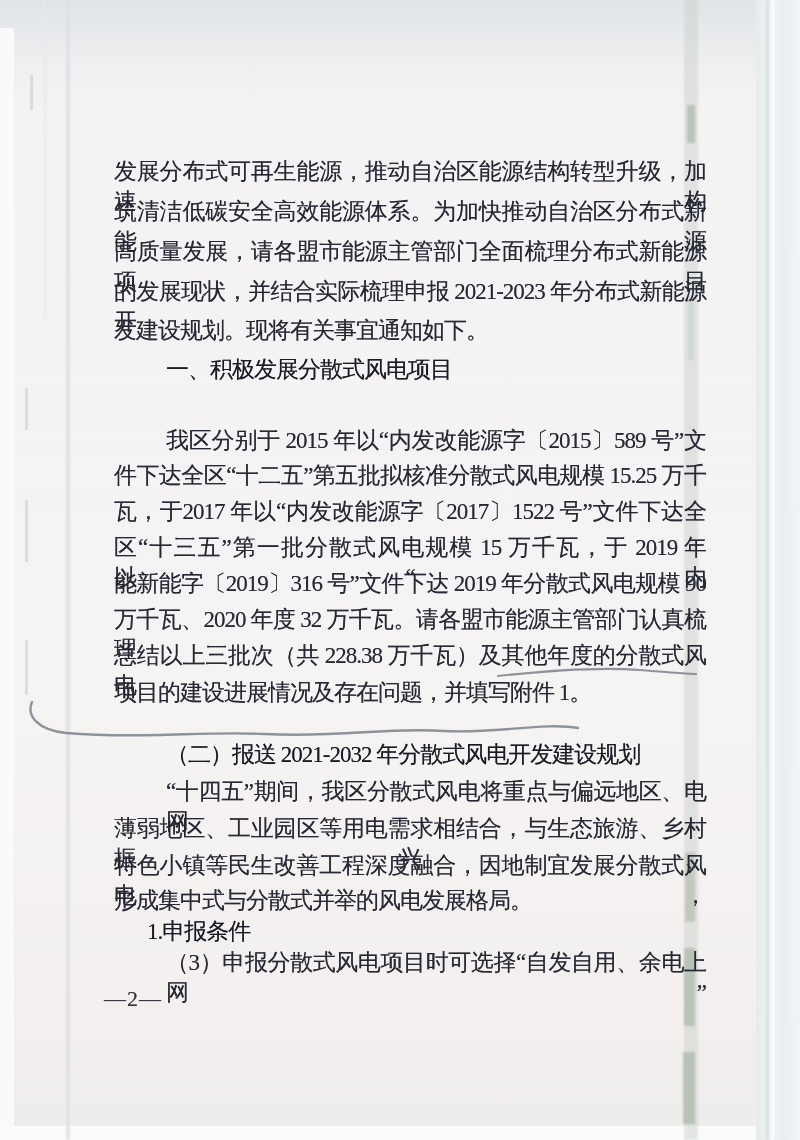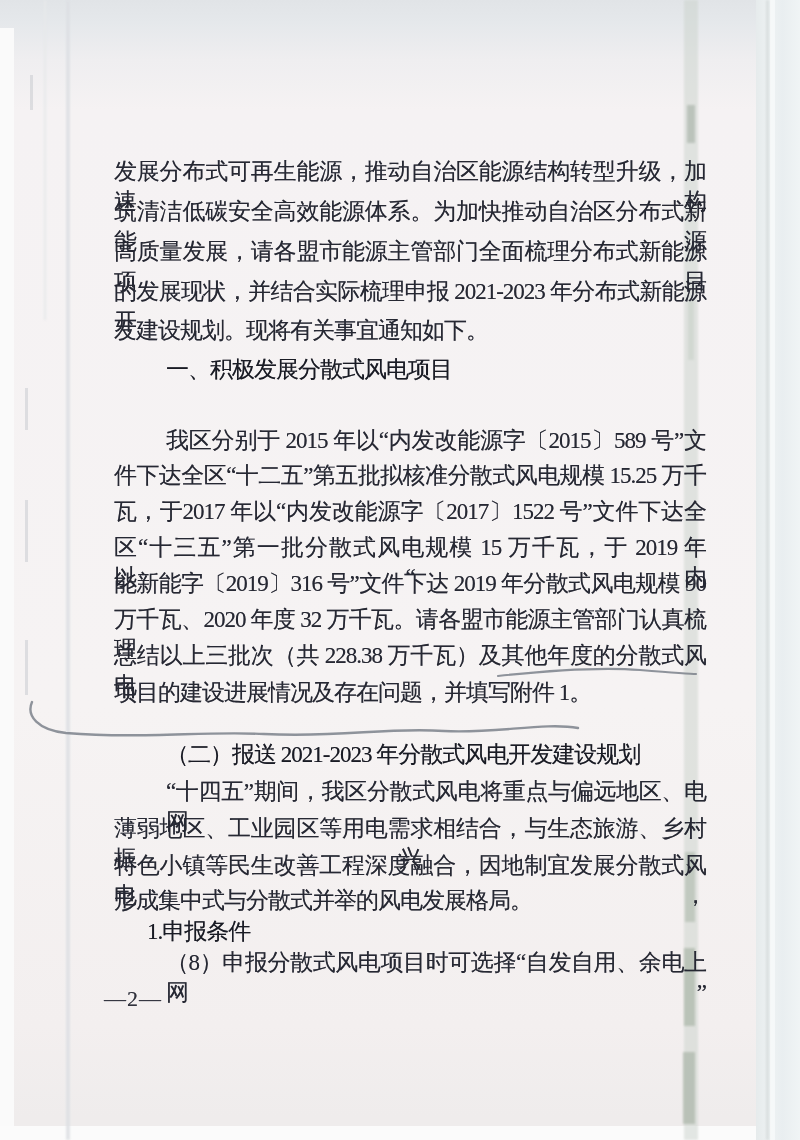--- a/index.html
+++ b/index.html
@@ -74,27 +74,27 @@
   <div class="ln" style="top:316px">发建设规划。现将有关事宜通知如下。</div>
   <div class="ln b ind" style="top:355px">一、积极发展分散式风电项目</div>
   <div class="ln ind j" style="top:426px">我区分别于 2015 年以“内发改能源字〔2015〕589 号”文</div>
   <div class="ln j" style="top:461px">件下达全区“十二五”第五批拟核准分散式风电规模 15.25 万千</div>
   <div class="ln j" style="top:497px">瓦，于2017 年以“内发改能源字〔2017〕1522 号”文件下达全</div>
   <div class="ln j" style="top:533px">区“十三五”第一批分散式风电规模 15 万千瓦，于 2019 年以“内</div>
   <div class="ln j" style="top:569px">能新能字〔2019〕316 号”文件下达 2019 年分散式风电规模 90</div>
   <div class="ln j" style="top:605px">万千瓦、2020 年度 32 万千瓦。请各盟市能源主管部门认真梳理</div>
   <div class="ln j" style="top:641px">总结以上三批次（共 228.38 万千瓦）及其他年度的分散式风电</div>
   <div class="ln" style="top:678px">项目的建设进展情况及存在问题，并填写附件 1。</div>
-  <div class="ln b ind" style="top:740px">（二）报送 2021-2023 年分散式风电开发建设规划</div>
+  <div class="ln b ind" style="top:740px">（二）报送 2021-2032 年分散式风电开发建设规划</div>
   <div class="ln ind j" style="top:777px">“十四五”期间，我区分散式风电将重点与偏远地区、电网</div>
   <div class="ln j" style="top:814px">薄弱地区、工业园区等用电需求相结合，与生态旅游、乡村振兴、</div>
   <div class="ln" style="top:886px">形成集中式与分散式并举的风电发展格局。</div>
   <div class="ln j" style="top:851px">特色小镇等民生改善工程深度融合，因地制宜发展分散式风电，</div>
   <div class="ln b ind-sm" style="top:917px">1.申报条件</div>
-  <div class="ln ind j" style="top:948px">（8）申报分散式风电项目时可选择“自发自用、余电上网”</div>
+  <div class="ln ind j" style="top:948px">（3）申报分散式风电项目时可选择“自发自用、余电上网”</div>
 
   <svg class="mark" style="left:490px;top:662px" width="215" height="22" viewBox="0 0 215 22">
     <path d="M8 14 Q100 4 150 8 T206 12" fill="none" stroke="#7b818b" stroke-width="2.2" stroke-linecap="round" opacity="0.85"></path>
   </svg>
 
   <svg class="mark" style="left:22px;top:692px" width="570" height="54" viewBox="0 0 570 54">
     <path d="M10 10 C4 24 16 38 44 41 C120 47 182 39 242 42 C320 46 362 35 422 39 C472 42 522 30 556 36" fill="none" stroke="#7b818b" stroke-width="2.4" stroke-linecap="round" opacity="0.85"></path>
   </svg>
 
   <div class="pagenum">—2—</div>

